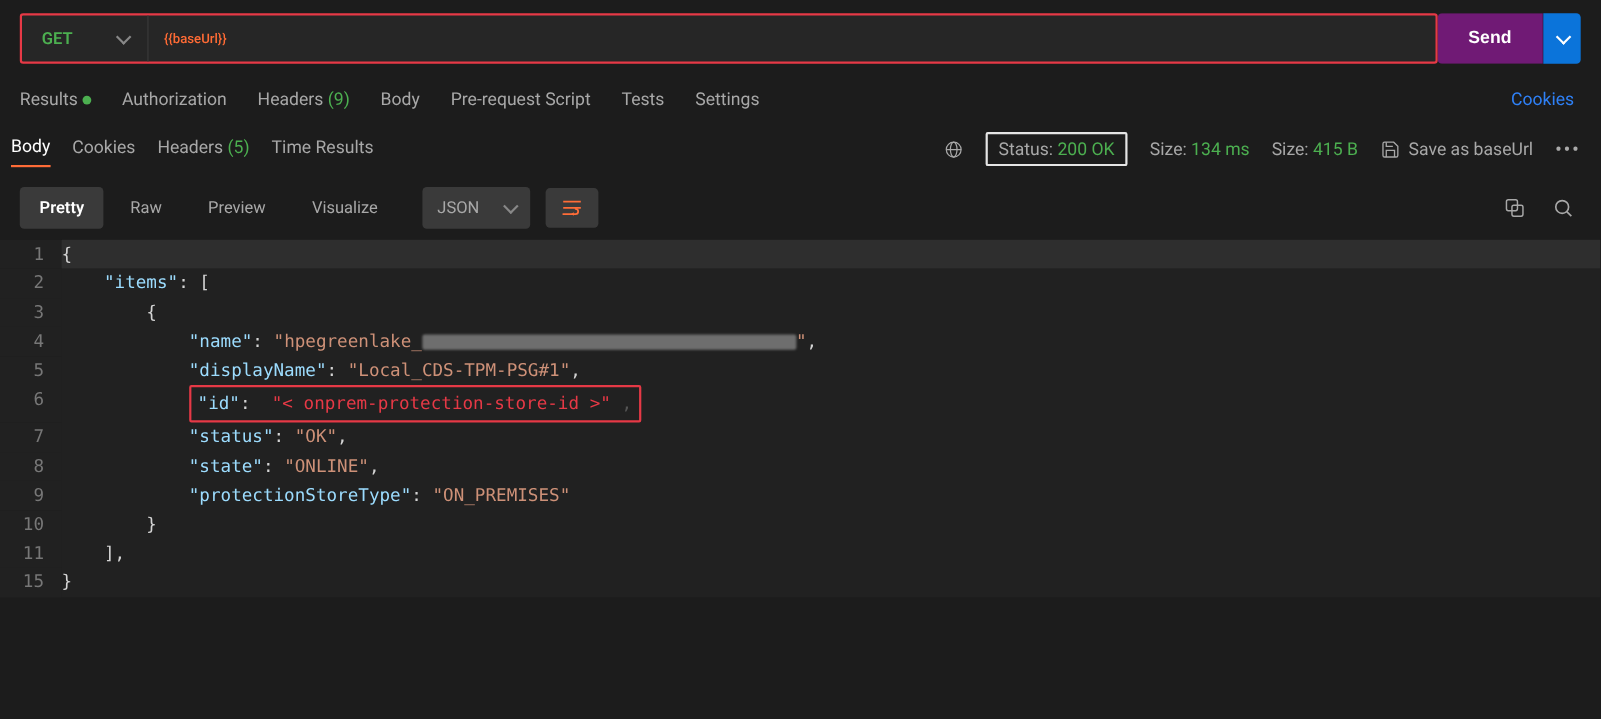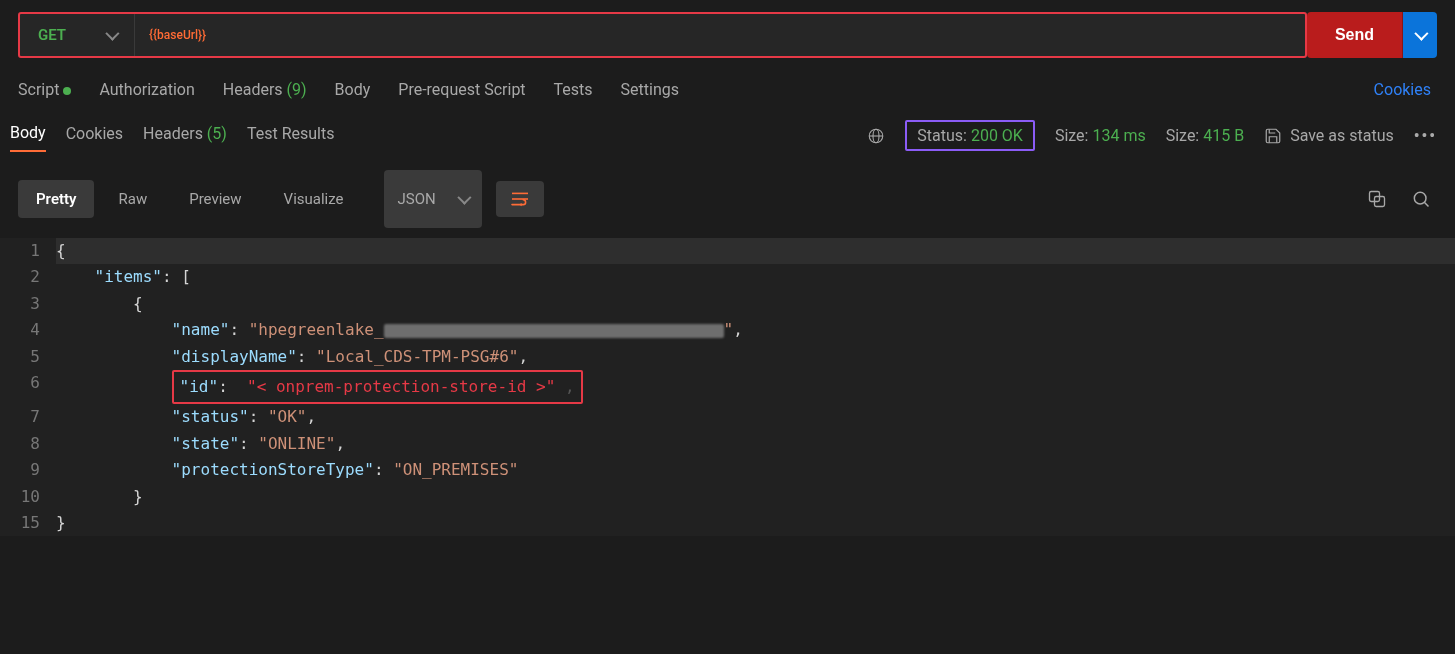--- a/index.html
+++ b/index.html
@@ -54,21 +54,21 @@
       color: #e8e8e8;
       white-space: nowrap;
       overflow: hidden;
     }
     .base-url-var { color: #ff6b35; font-weight: 500; }
     .send-group {
       display: flex;
       height: 46px;
     }
     .send-btn {
-      background: #b91c1c;
+      background: #701a75;
       color: #fff;
       border: none;
       padding: 0 28px;
       font-size: 16px;
       font-weight: 600;
       border-radius: 4px 0 0 4px;
       cursor: pointer;
       border-right: 1px solid rgba(0,0,0,0.25);
     }
     .send-dropdown {
@@ -110,21 +110,21 @@
     }
     .resp-tab {
       padding: 4px 0 8px 0;
       cursor: pointer;
     }
     .resp-tab.active {
       color: #fff;
       border-bottom: 2px solid #ff6c37;
     }
     .status-box {
-      border: 2px solid #8b5cf6;
+      border: 2px solid #e5e5e5;
       padding: 4px 10px;
       border-radius: 2px;
     }
     .green-text { color: #4caf50; }
     .icon-globe, .icon-save {
       width:18px; height:18px; display:inline-block;
     }
     .icon-more { letter-spacing: 2px; font-weight:bold; color:#aaa; }
     .save-example { display:flex; align-items:center; gap:8px; cursor:pointer; }
 
@@ -143,21 +143,21 @@
       cursor:pointer;
     }
     .view-tab.active {
       background: #3a3a3a;
       color: #fff;
       font-weight: 600;
     }
     .format-select {
       background: #3a3a3a;
       border-radius:4px;
-      padding: 20px 14px;
+      padding: 10px 14px;
       display:flex; align-items:center; gap:22px;
       margin-left:16px;
       cursor:pointer;
     }
     .wrap-btn {
       background: #3a3a3a;
       border-radius:4px;
       padding: 10px 14px;
       margin-left: 8px;
       cursor:pointer;
@@ -221,54 +221,54 @@
   </div>
   <div class="send-group">
     <button class="send-btn">Send</button>
     <button class="send-dropdown">
       <span class="chevron-down"></span>
     </button>
   </div>
 </div>
 
 <div class="req-tabs">
-  <span class="req-tab"><span>Script</span><span class="dot-green"></span></span>
+  <span class="req-tab"><span>Results</span><span class="dot-green"></span></span>
   <span class="req-tab">Authorization</span>
   <span class="req-tab"><span>Headers</span> <span class="count-green">(9)</span></span>
   <span class="req-tab">Body</span>
   <span class="req-tab">Pre-request Script</span>
   <span class="req-tab">Tests</span>
   <span class="req-tab">Settings</span>
   <span class="spacer"></span>
   <span class="cookies-link">Cookies</span>
 </div>
 
 <div class="resp-header">
   <span class="resp-tab active">Body</span>
   <span class="resp-tab">Cookies</span>
   <span class="resp-tab"><span>Headers</span> <span class="count-green">(5)</span></span>
-  <span class="resp-tab">Test Results</span>
+  <span class="resp-tab">Time Results</span>
   <span class="spacer"></span>
   <svg class="icon-globe" viewBox="0 0 24 24" fill="none" stroke="#a8a8a8" stroke-width="1.5">
       <circle cx="12" cy="12" r="9"></circle>
       <ellipse cx="12" cy="12" rx="4" ry="9"></ellipse>
       <line x1="3" y1="12" x2="21" y2="12"></line>
     </svg>
   <span class="status-box">
     <span>Status:</span> <span class="green-text">200 OK</span>
   </span>
   <span><span>Size:</span> <span class="green-text">134 ms</span></span>
   <span><span>Size:</span> <span class="green-text">415 B</span></span>
   <span class="save-example">
     <svg class="icon-save" viewBox="0 0 24 24" fill="none" stroke="#a8a8a8" stroke-width="1.6">
         <path d="M19 21H5a2 2 0 0 1-2-2V5a2 2 0 0 1 2-2h11l5 5v11a2 2 0 0 1-2 2z"></path>
         <polyline points="17 21 17 13 7 13 7 21"></polyline>
         <polyline points="7 3 7 8 15 8"></polyline>
       </svg>
-    <span>Save as status</span>
+    <span>Save as baseUrl</span>
   </span>
   <span class="icon-more">•••</span>
 </div>
 
 <div class="resp-toolbar">
   <span class="view-tab active">Pretty</span>
   <span class="view-tab">Raw</span>
   <span class="view-tab">Preview</span>
   <span class="view-tab">Visualize</span>
   <span class="format-select">
@@ -306,21 +306,21 @@
   <div class="code-line">
       <div class="gutter">3</div>
       <div class="code-text">        <span class="punc">{</span></div>
     </div>
   <div class="code-line">
       <div class="gutter">4</div>
       <div class="code-text">            <span class="key">"name"</span><span class="punc">: </span><span class="str">"<span>hpegreenlake_</span></span><span class="redacted"></span><span class="str">"</span><span class="punc">,</span></div>
     </div>
   <div class="code-line">
       <div class="gutter">5</div>
-      <div class="code-text">            <span class="key">"displayName"</span><span class="punc">: </span><span class="str">"<span>Local_CDS-TPM-PSG#6</span>"</span><span class="punc">,</span></div>
+      <div class="code-text">            <span class="key">"displayName"</span><span class="punc">: </span><span class="str">"<span>Local_CDS-TPM-PSG#1</span>"</span><span class="punc">,</span></div>
     </div>
   <div class="code-line">
       <div class="gutter">6</div>
       <div class="code-text">            <span class="id-highlight"><span class="key">"id"</span><span class="punc">:  </span><span class="id-value">"<span>&lt; onprem-protection-store-id &gt;</span>"</span> <span class="faded-comma">,</span></span></div>
     </div>
   <div class="code-line">
       <div class="gutter">7</div>
       <div class="code-text">            <span class="key">"status"</span><span class="punc">: </span><span class="str">"<span>OK</span>"</span><span class="punc">,</span></div>
     </div>
   <div class="code-line">
@@ -329,16 +329,20 @@
     </div>
   <div class="code-line">
       <div class="gutter">9</div>
       <div class="code-text">            <span class="key">"protectionStoreType"</span><span class="punc">: </span><span class="str">"<span>ON_PREMISES</span>"</span></div>
     </div>
   <div class="code-line">
       <div class="gutter">10</div>
       <div class="code-text">        <span class="punc">}</span></div>
     </div>
   <div class="code-line">
+      <div class="gutter">11</div>
+      <div class="code-text">    <span class="punc">],</span></div>
+    </div>
+  <div class="code-line">
       <div class="gutter">15</div>
       <div class="code-text"><span class="punc">}</span></div>
     </div>
 </div>
 
 </body></html>

